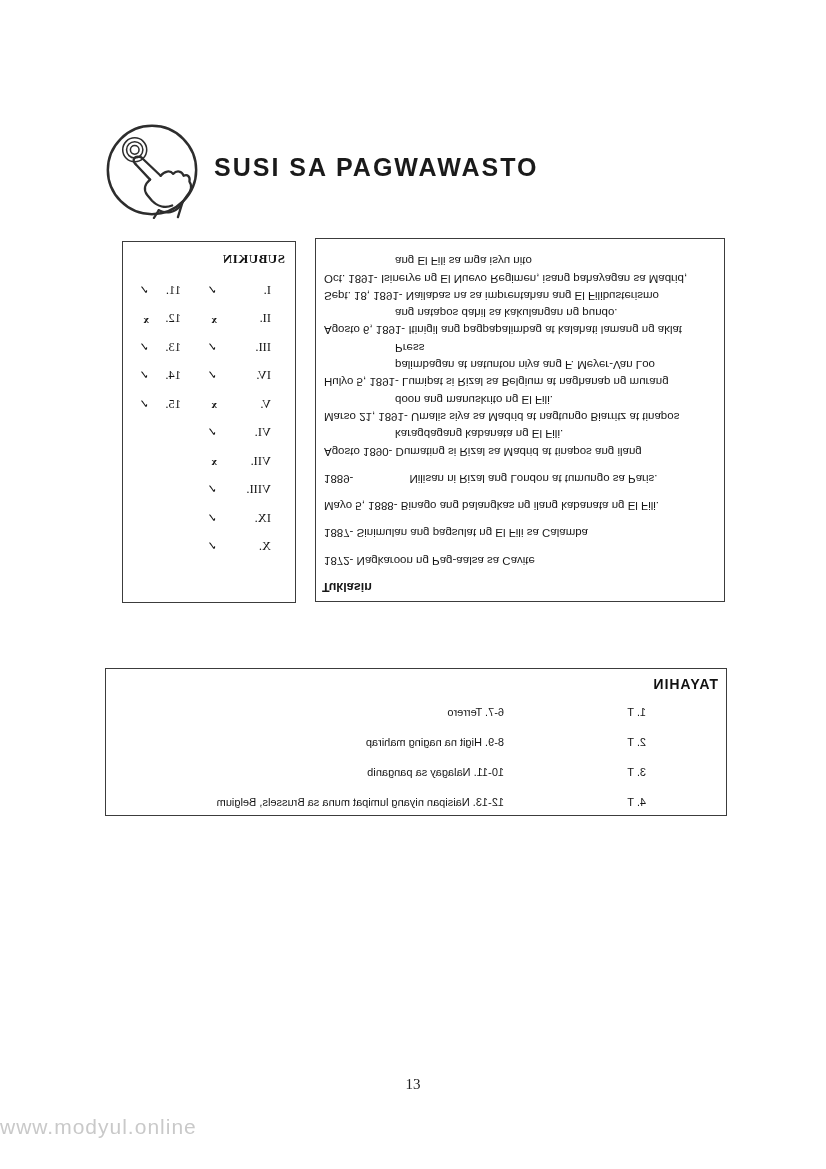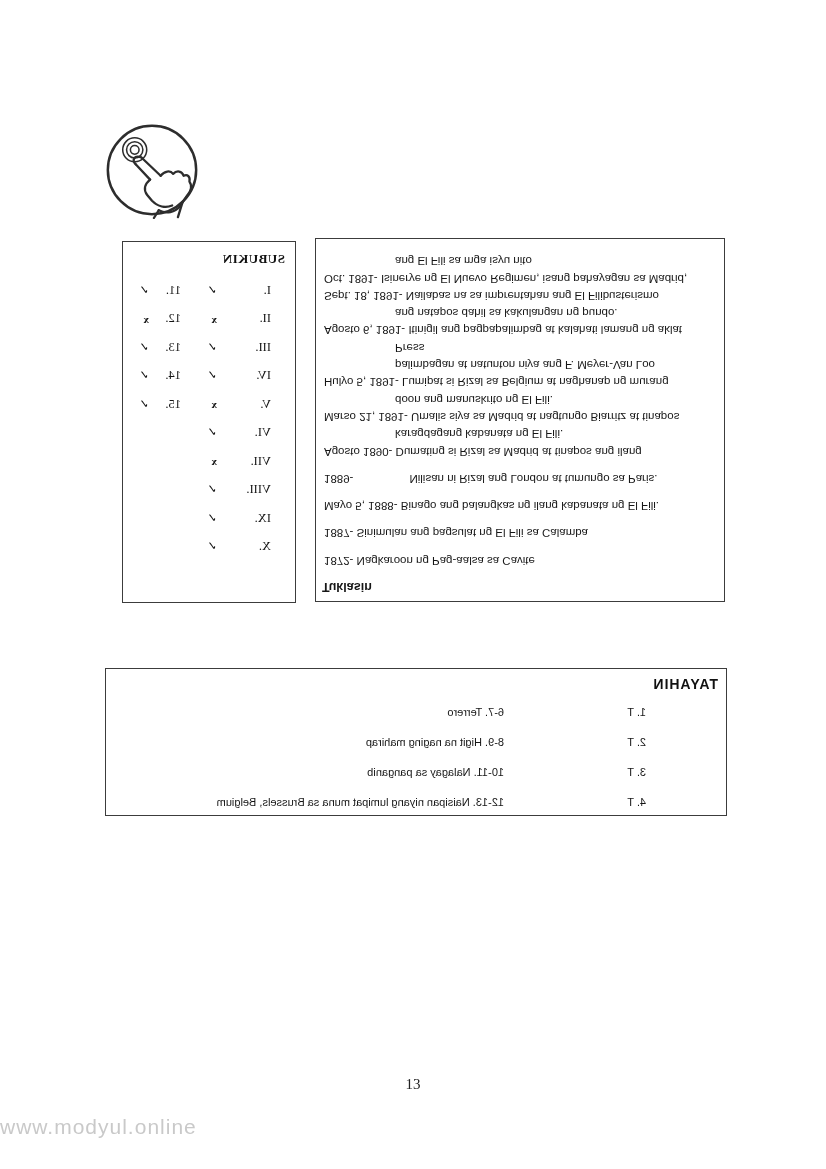--- a/index.html
+++ b/index.html
@@ -85,20 +85,21 @@
         <path d="M33,45 C29,41 31,35 39,38"></path>
         <path d="M48,61 C42,66 41,72 45,77 L50,83 C56,89 64,91 71,88"></path>
         <path d="M59,57 C63,52 69,51 72,55 C76,51 81,52 83,57 C87,55 90,58 89,63 C92,67 91,73 87,77 L79,89"></path>
         <path d="M79,89 C74,95 65,97 57,93"></path>
         <path d="M57,93 L52,101"></path>
         <path d="M82,84 L77,100"></path>
       </g>
     </svg>
   </div>
 
+  <div class="page-title">SUSI SA PAGWAWASTO</div>
 
   <div class="box" id="subukin-box">
     <div class="mirror-x">
       <div class="sub-title">SUBUKIN</div>
       <div class="sub-rows">
         <div class="sub-row">
           <span class="c-roman">I.</span>
           <span class="c-mark mk-check">✓</span>
           <span class="c-num">11.</span>
           <span class="c-mark2 mk-check">✓</span>

